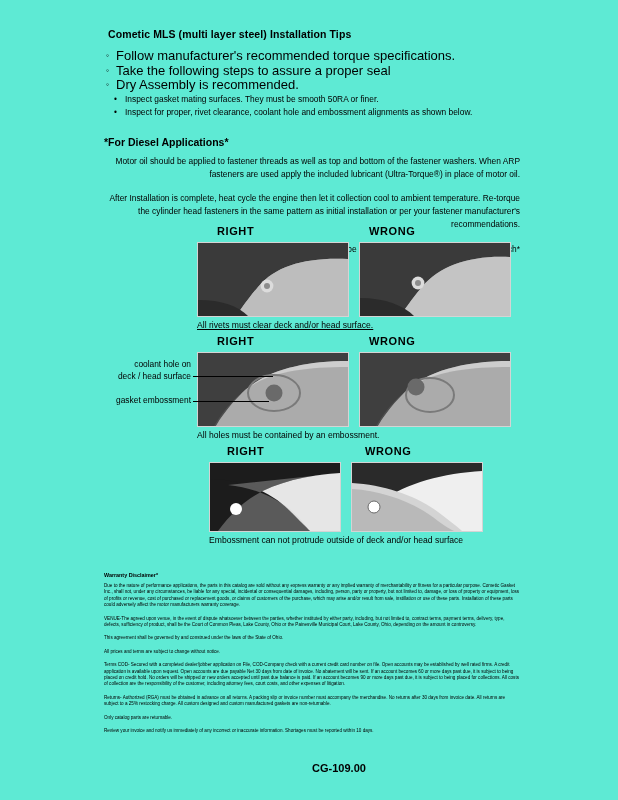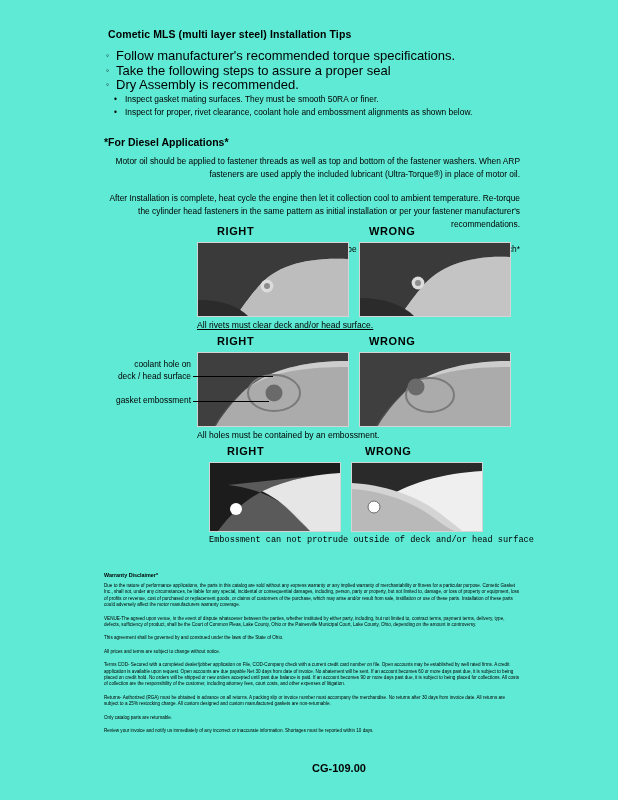--- a/index.html
+++ b/index.html
@@ -271,21 +271,21 @@
       <div class="panel" style="left:282px; top:237px; width:130px; height:68px;">
         <svg width="130" height="68" viewBox="0 0 130 68">
           <rect x="0" y="0" width="130" height="68" fill="#efefef"></rect>
           <path d="M0,0 L130,0 L130,8 C92,10 54,20 30,38 C16,50 8,60 2,68 L0,68 Z" fill="#2a2a2a"></path>
           <path d="M0,20 C34,22 68,34 90,52 C100,60 106,64 110,68 L0,68 Z" fill="#d4d4d4"></path>
           <path d="M0,26 C32,28 64,40 86,58 C94,64 98,66 102,68 L0,68 Z" fill="#9d9d9d" opacity="0.5"></path>
           <circle cx="22" cy="44" r="6" fill="#ffffff" stroke="#6a6a6a" stroke-width="1"></circle>
         </svg>
       </div>
 
-      <span class="caption" style="left:140px; top:310px; width:330px;font-family:Liberation Mono, monospace;">Embossment can not protrude outside of deck and/or head surface</span>
+      <span class="caption" style="left:140px; top:310px; width:330px;">Embossment can not protrude outside of deck and/or head surface</span>
     </div>
 
   </div>
 
   <div class="warranty">
     <h3>Warranty Disclaimer*</h3>
     <p>Due to the nature of performance applications, the parts in this catalog are sold without any express warranty or any implied warranty of merchantability or fitness for a particular purpose.  Cometic Gasket Inc., shall not, under any circumstances, be liable for any special, incidental or consequential damages, including, person, party or property, but not limited to, damage, or loss of property or equipment, loss of profits or revenue, cost of purchased or replacement goods, or claims of customers of the purchase, which may arise and/or result from sale, instillation or use of these parts.  Installation of these parts could adversely affect the motor manufacturers warranty coverage.</p>
     <p>VENUE-The agreed upon venue, in the event of dispute whatsoever between the parties, whether instituted by either party, including, but not limited to, contract terms, payment terms, delivery, type, defects, sufficiency of product, shall be the Court of Common Pleas, Lake County, Ohio or the Painesville Municipal Court, Lake County, Ohio, depending on the amount in controversy.</p>
     <p>This agreement shall be governed by and construed under the laws of the State of Ohio.</p>
     <p>All prices and terms are subject to change without notice.</p>

